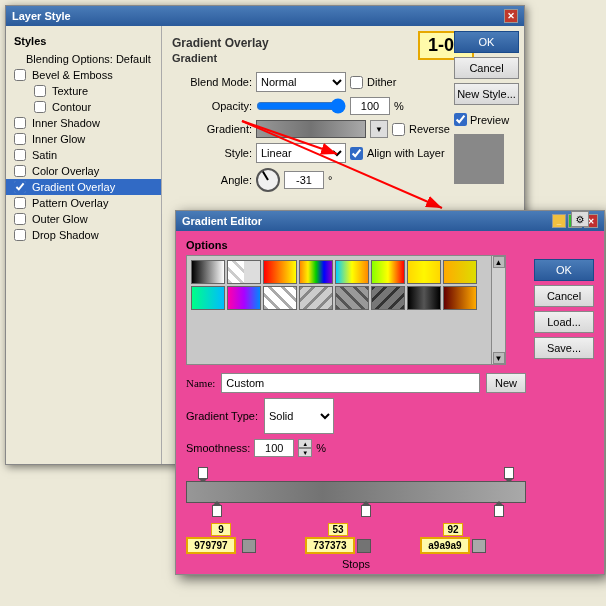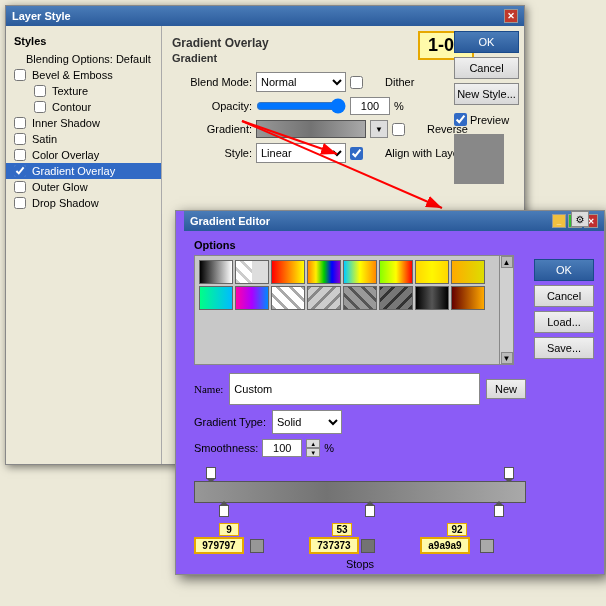--- a/index.html
+++ b/index.html
@@ -118,21 +118,21 @@
       font-size: 11px;
       text-align: center;
       background: white;
     }
     .form-unit {
       font-size: 11px;
     }
     .checkbox-row {
       display: flex;
       align-items: center;
-      gap: 22px;
+      gap: 4px;
       font-size: 11px;
     }
     .gradient-preview-bar {
       width: 110px;
       height: 18px;
       background: linear-gradient(to right, #000, #888, #fff);
       border: 1px solid #555;
       cursor: pointer;
     }
     .gradient-dropdown-btn {
@@ -207,25 +207,24 @@
       accent-color: #316ac5;
     }
     
     
     .gradient-editor-dialog {
       position: absolute;
       top: 210px;
       left: 175px;
       width: 430px;
       height: 365px;
-      background: #8b5cf6;
+      background: #ec4899;
       border: 1px solid #888;
       box-shadow: 4px 4px 12px rgba(0,0,0,0.6);
       z-index: 10;
-      padding-left: 8px;
     }
     .ge-titlebar {
       background: linear-gradient(to bottom, #4a7cb8, #2a5a9a);
       color: white;
       padding: 3px 6px;
       font-size: 11px;
       font-weight: bold;
       display: flex;
       align-items: center;
       justify-content: space-between;
@@ -305,21 +304,21 @@
     }
     .ge-name-row {
       display: flex;
       align-items: center;
       margin-top: 8px;
       gap: 6px;
     }
     .ge-name-label { font-size: 11px; font-family: Liberation Serif, serif; }
     .ge-name-input {
       flex: 1;
-      height: 32px;
+      height: 20px;
       border: 1px solid #888;
       font-size: 11px;
       background: white;
       padding: 0 4px;
     }
     .ge-new-btn {
       width: 40px; height: 20px;
       border: 1px solid #888;
       background: linear-gradient(to bottom, #f0f0f0, #d8d8d8);
       cursor: pointer;
@@ -327,21 +326,21 @@
       display: flex; align-items: center; justify-content: center;
     }
     .ge-type-row {
       display: flex;
       align-items: center;
       margin-top: 5px;
       gap: 6px;
     }
     .ge-type-label { font-size: 11px; }
     .ge-type-select {
-      height: 24px;
+      height: 36px;
       border: 1px solid #888;
       background: white;
       font-size: 11px;
       width: 70px;
     }
     .ge-smooth-row {
       display: flex;
       align-items: center;
       margin-top: 5px;
       gap: 4px;
@@ -510,29 +509,37 @@
       <div class="sidebar-item sub-item">
         <input type="checkbox" style="">
         <span>Contour</span>
       </div>
       <div class="sidebar-item has-check">
         <input type="checkbox" style="">
         <span>Inner Shadow</span>
       </div>
       <div class="sidebar-item has-check">
         <input type="checkbox" style="">
+        <span>Inner Glow</span>
+      </div>
+      <div class="sidebar-item has-check">
+        <input type="checkbox" style="">
         <span>Satin</span>
       </div>
       <div class="sidebar-item has-check">
         <input type="checkbox" style="">
         <span>Color Overlay</span>
       </div>
       <div class="sidebar-item has-check active">
         <input type="checkbox" checked="" class="checkbox-blue" style="">
         <span>Gradient Overlay</span>
+      </div>
+      <div class="sidebar-item has-check">
+        <input type="checkbox" style="">
+        <span>Pattern Overlay</span>
       </div>
       <div class="sidebar-item has-check">
         <input type="checkbox" style="">
         <span>Outer Glow</span>
       </div>
       <div class="sidebar-item has-check">
         <input type="checkbox" style="">
         <span>Drop Shadow</span>
       </div>
     </div>
@@ -576,20 +583,26 @@
         <span class="form-label">Style:</span>
         <select class="form-select">
           <option>Linear</option>
         </select>
         <div class="checkbox-row">
           <input type="checkbox" checked="" class="checkbox-blue" style="">
           <span>Align with Layer</span>
         </div>
       </div>
 
+      <div class="form-row">
+        <span class="form-label">Angle:</span>
+        <div class="angle-dial"></div>
+        <input type="text" class="form-input-small" value="-31" style="">
+        <span class="form-unit">°</span>
+      </div>
 
       <svg class="red-arrows">
         <defs>
           <marker id="arrowhead" markerWidth="8" markerHeight="6" refX="8" refY="3" orient="auto">
             <polygon points="0 0, 8 3, 0 6" fill="red"></polygon>
           </marker>
         </defs>
 
         <line x1="80" y1="95" x2="175" y2="128" stroke="red" stroke-width="2" marker-end="url(#arrowhead)"></line>
 
@@ -709,21 +722,21 @@
         <div class="stop-color-box">
           <div class="stop-pos-label">53</div>
           <div style="display:flex; align-items:center; gap:2px;">
             <div class="stop-hex-box">737373</div>
             <div class="stop-color-swatch" style="background:#737373;"></div>
           </div>
         </div>
 
         <div class="stop-color-box">
           <div class="stop-pos-label">92</div>
-          <div style="display:flex; align-items:center; gap:10px;">
+          <div style="display:flex; align-items:center; gap:2px;">
             <div class="stop-hex-box">a9a9a9</div>
             <div class="stop-color-swatch" style="background:#a9a9a9;"></div>
           </div>
         </div>
       </div>
 
       <div class="stops-label">Stops</div>
     </div>
 
     <div class="ge-buttons">

